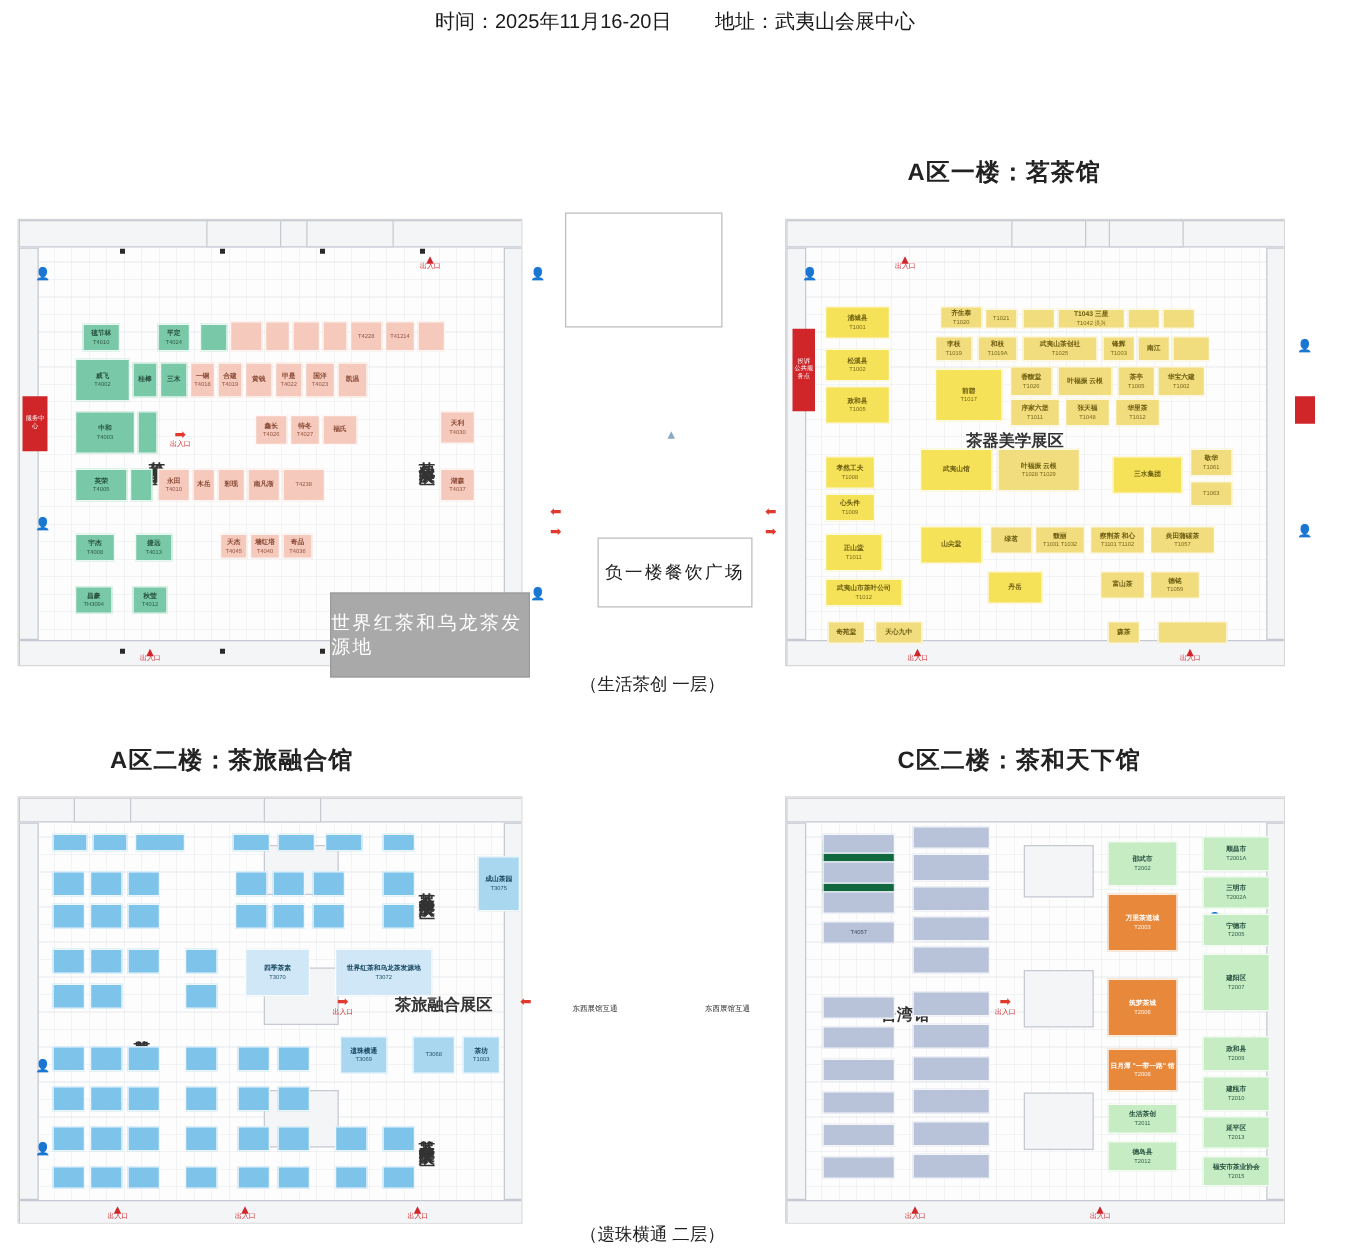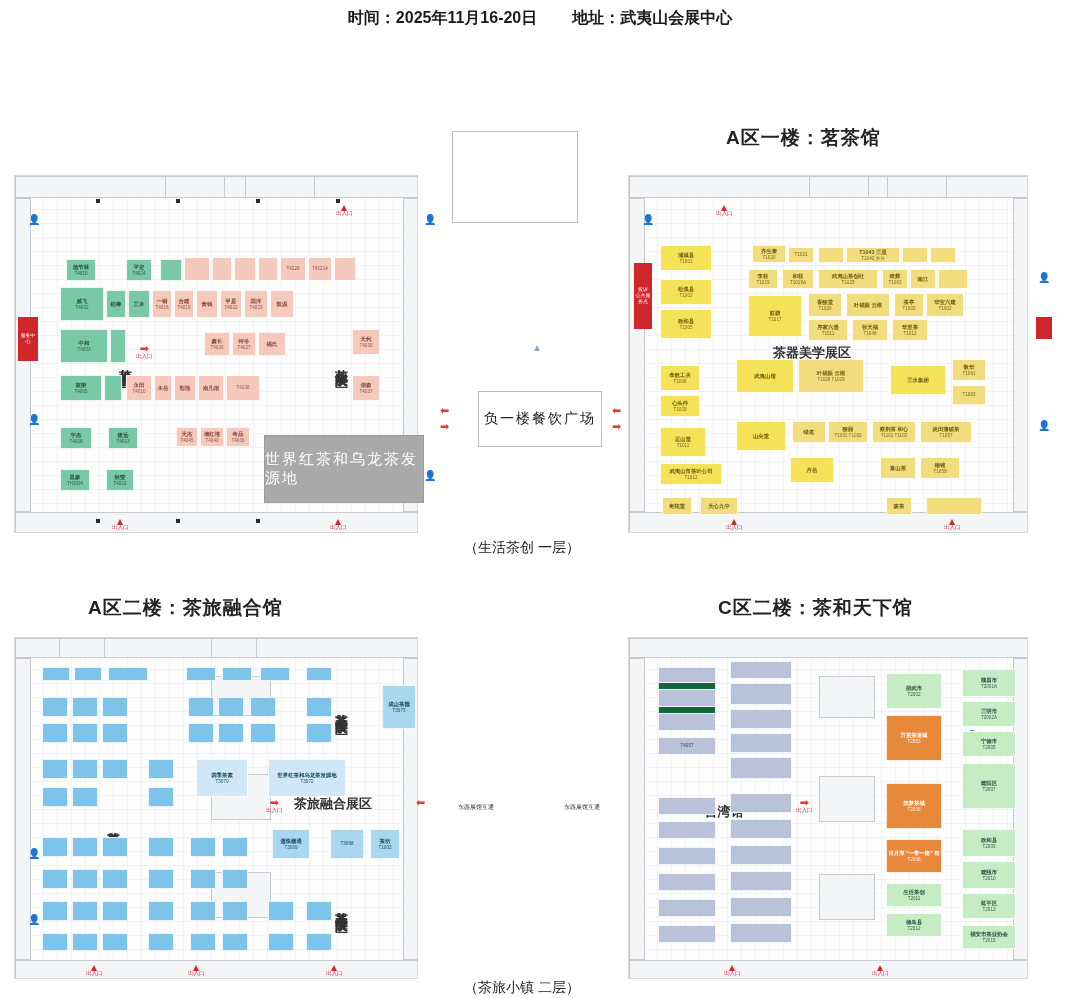--- a/index.html
+++ b/index.html
@@ -12,21 +12,21 @@
   }
   #page { position: relative; width: 1080px; height: 998px; background:#fff; }
 
   
   .hdr { text-align: center; }
   .hdr-title {
     font-size: 27px; font-weight: 700; color: #1a1a1a;
     letter-spacing: 1px; padding-top: 6px; line-height: 34px;
   }
   .hdr-sub {
-    font-size: 16px; color: #1a1a1a; margin-top: 7px; line-height: 22px; font-weight: bold;
+    font-size: 16px; color: #1a1a1a; margin-top: 7px; line-height: 22px;
   }
   .hdr-sub .gap { display:inline-block; width: 26px; }
 
   
   .sec-title {
     position: absolute; font-size: 19px; font-weight: 700; color: #222;
     letter-spacing: 1px; white-space: nowrap;
   }
   .floor-caption {
     position: absolute; font-size: 14px; color: #222; white-space: nowrap;
@@ -73,21 +73,21 @@
     display:flex; align-items:center; justify-content:center; text-align:center;
   }
   .vert {
     writing-mode: vertical-rl; text-orientation: upright; letter-spacing: 2px;
   }
   .area-big { font-size: 13px; color:#333; }
 
   
   .bigblock {
     position:absolute; display:flex; align-items:center; justify-content:center;
-    font-size: 15px; letter-spacing: 2px;
+    font-size: 15px; letter-spacing: 2px; margin-top: 39px;
   }
   .block-gray { background:#a9a9a9; color:#ffffff; border:1px solid #9a9a9a; }
   .block-white { background:#ffffff; border:1px solid #bdbdbd; color:#222; }
 
   
   .mk { position:absolute; display:flex; flex-direction:column; align-items:center; }
   .mk-txt { font-size: 5.5px; color:#d0262a; white-space:nowrap; line-height:1; }
   .arrow-up, .arrow-dn {
     width:0; height:0; border-left:3.5px solid transparent;
     border-right:3.5px solid transparent;
@@ -231,21 +231,21 @@
     <div class="struct" style="left:44px; top:0; width:46px; height:20px;"></div>
     <div class="struct" style="left:196px; top:0; width:46px; height:20px;"></div>
     <div class="struct" style="left:196px; top:38px; width:60px; height:40px;"></div>
     <div class="struct" style="left:196px; top:136px; width:60px; height:46px;"></div>
     <div class="struct" style="left:196px; top:234px; width:60px; height:46px;"></div>
   </div>
 
   <div class="area-label vert area-big" style="left:106px; top:782px; width:14px; height:76px;">茶器美学展区</div>
   <div class="area-label vert area-big" style="left:334px; top:664px; width:14px; height:76px;">茶器美学展区</div>
   <div class="area-label vert area-big" style="left:334px; top:862px; width:14px; height:76px;">茶器美学展区</div>
-  <div class="area-label area-big" style="left:280px; top:790px; width:106px; height:14px;">茶旅融合展区</div>
+  <div class="area-label area-big" style="left:302px; top:790px; width:106px; height:14px;">茶旅融合展区</div>
 
   <div class="mk" style="left:266px; top:790px;">
     <div class="arrow-lr">➡</div>
     <div class="mk-txt">出入口</div>
   </div>
   <div class="mk" style="left:416px; top:790px;">
     <div class="arrow-lr">⬅</div>
   </div>
   <div class="mk" style="left:86px; top:958px;">
     <div class="arrow-up"></div>
@@ -293,21 +293,21 @@
     <div class="mk-txt">出入口</div>
   </div>
   <div class="restroom" style="left:968px; top:664px;">👤</div>
   <div class="restroom" style="left:968px; top:722px;">👤</div>
   <div class="restroom" style="left:986px; top:866px;">👤</div>
   <div class="restroom" style="left:986px; top:930px;">👤</div>
 
   <div class="interconn" style="left:458px; top:796px;">东西展馆互通</div>
   <div class="interconn" style="left:564px; top:796px;">东西展馆互通</div>
 
-  <div class="floor-caption" style="left:464px; top:972px;">（茶旅小镇 二层）</div>
+  <div class="floor-caption" style="left:464px; top:972px;">（遗珠横通 二层）</div>
 
   <div id="booth-layer">
       <div class="booth g" style="left: 66px; top: 252px; width: 30px; height: 22px;">
         <span class="bn">毯节林</span>
         <span class="bc">T4010</span>
       </div>
       <div class="booth g" style="left: 126px; top: 252px; width: 26px; height: 22px;">
         <span class="bn">平定</span>
         <span class="bc">T4024</span>
       </div>

